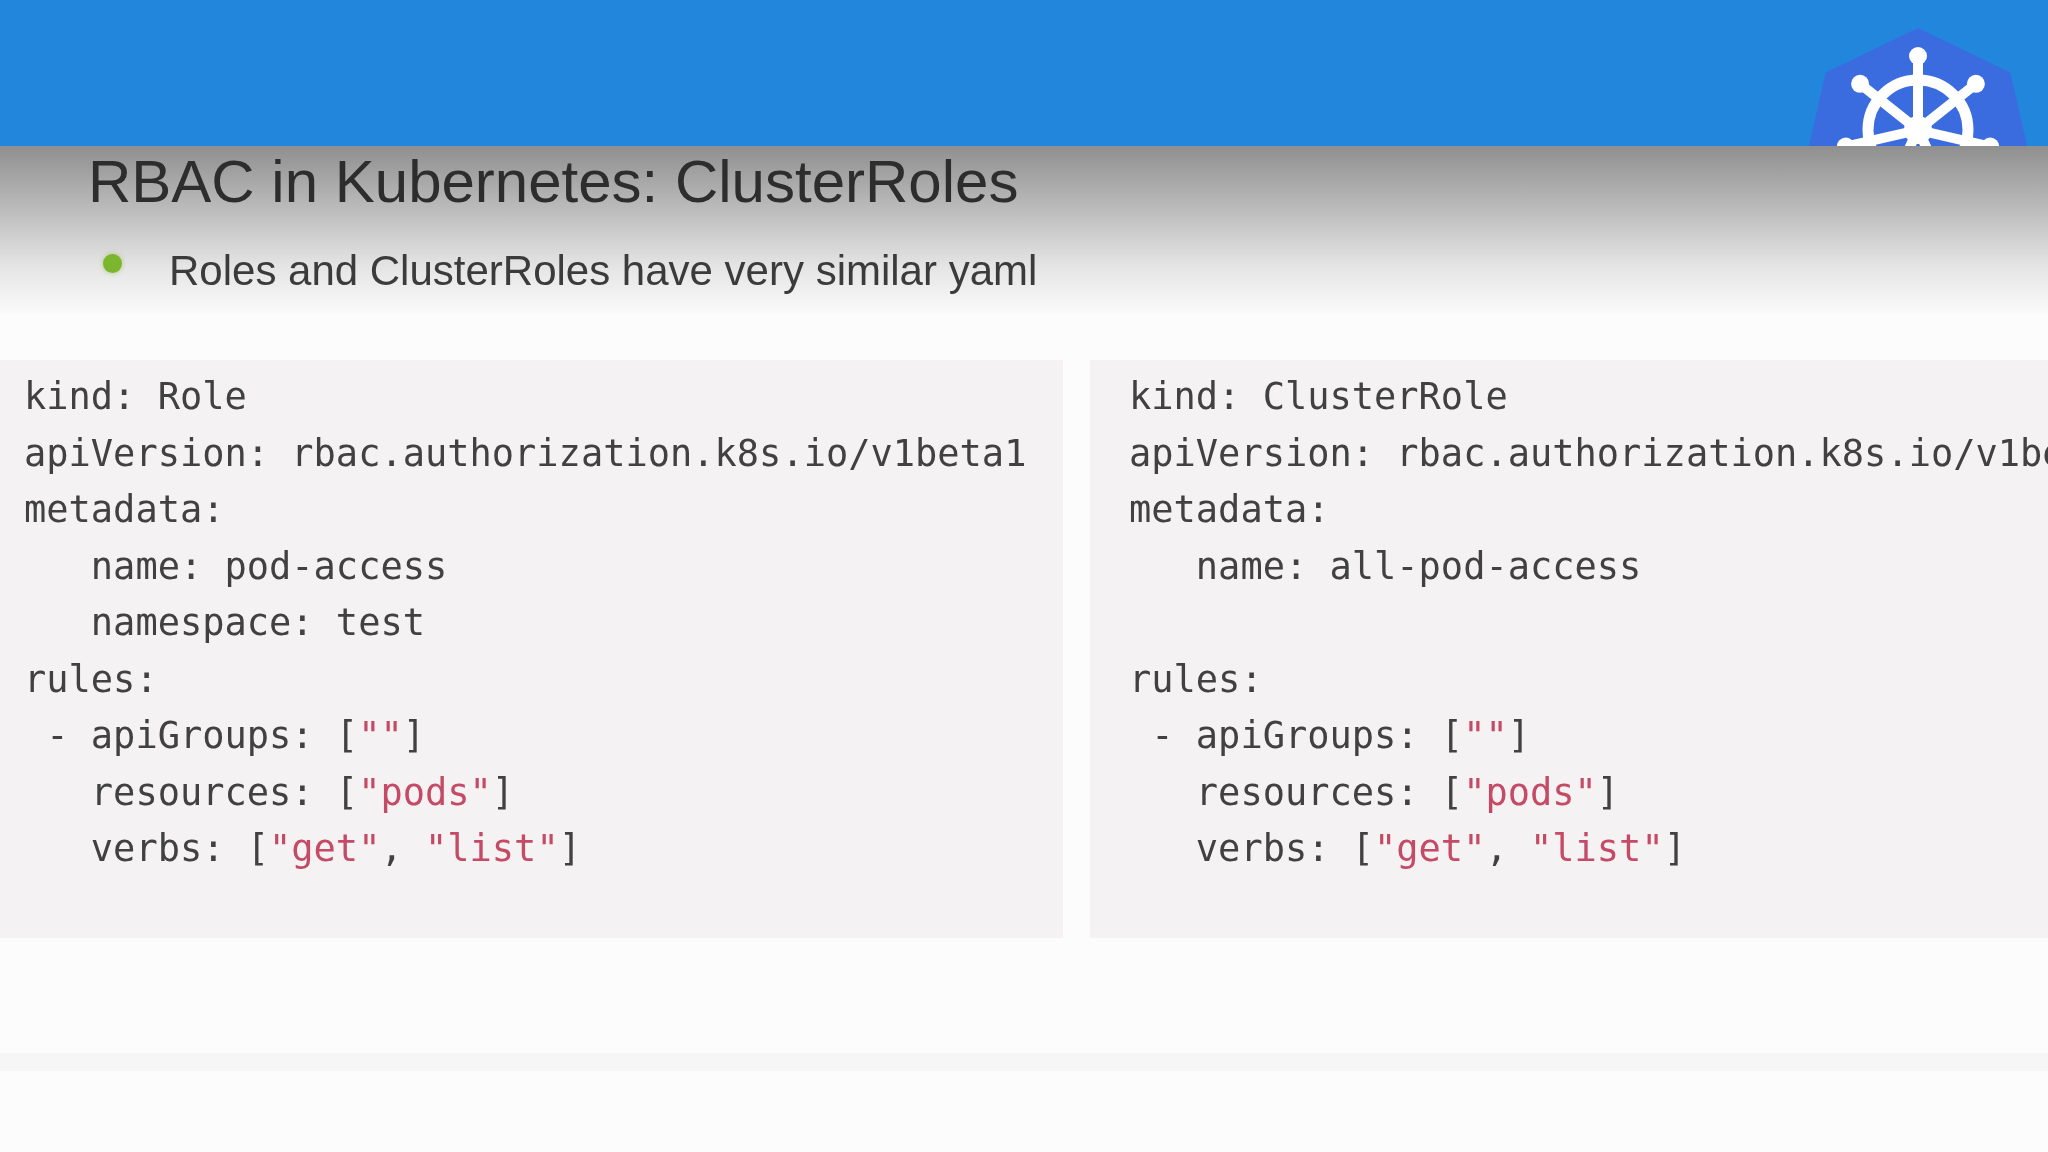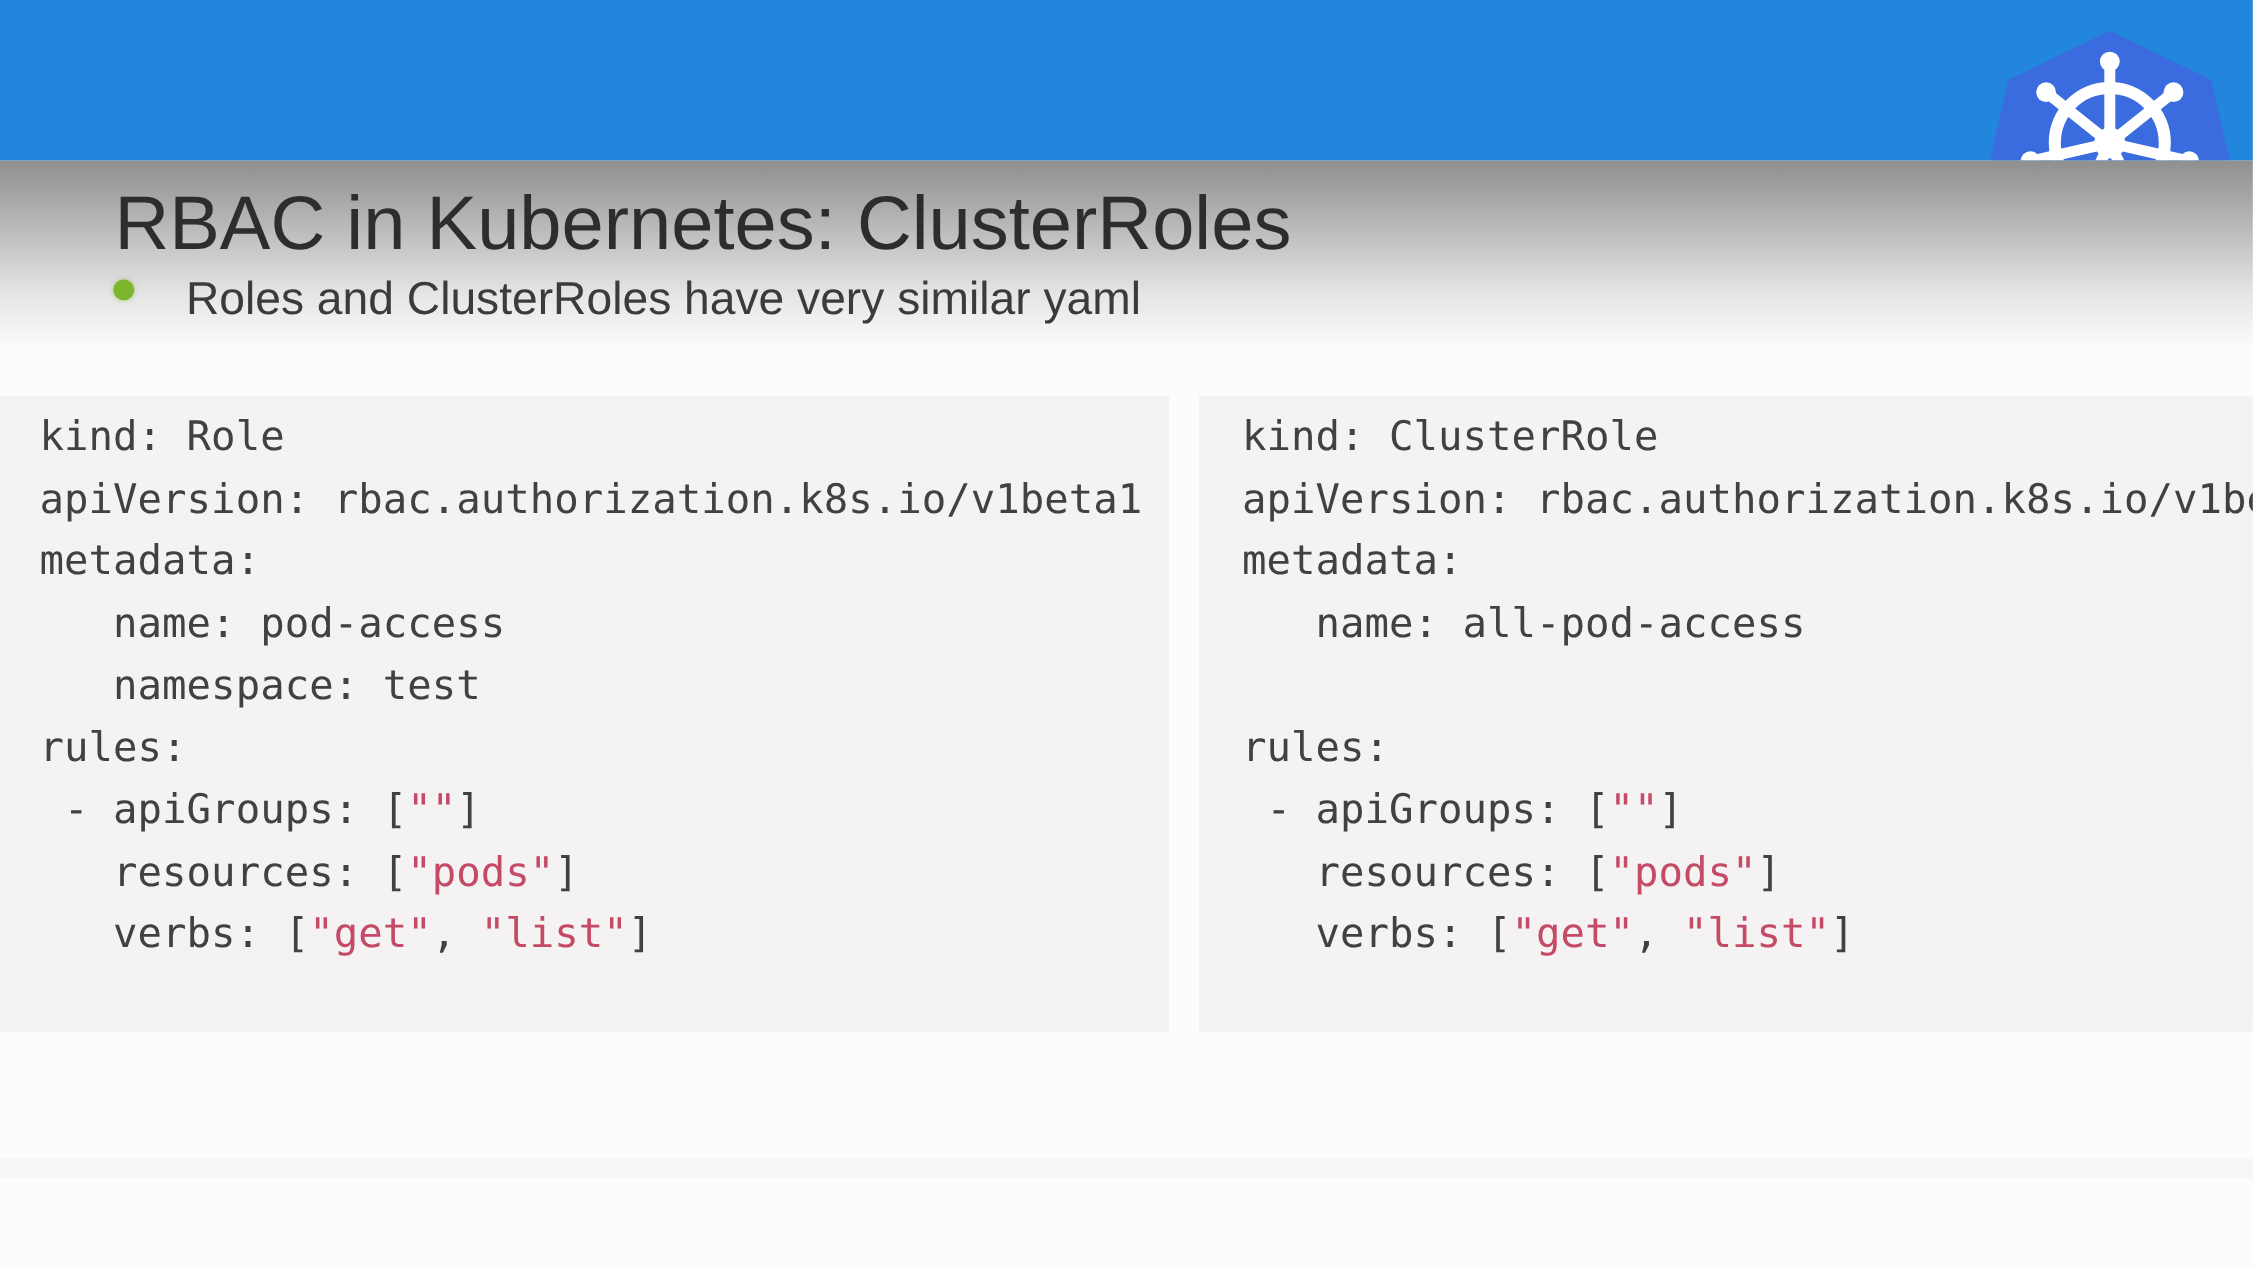--- a/index.html
+++ b/index.html
@@ -15,22 +15,22 @@
     background:#2286dd;overflow:hidden;
   }
   .k8s-logo{position:absolute;left:1796px;top:24px;}
 
   
   .title-band{
     left:0;top:146px;width:2048px;height:168px;
     background:linear-gradient(180deg,#8f8f8f 0%,#bdbcbc 38%,#e6e5e5 72%,#fbfafa 100%);
   }
   .slide-title{
-    position:absolute;left:88px;top:6px;margin:16px;
-    font-size:69px;font-weight:400;line-height:1;color:#2d2d2d;
+    position:absolute;left:88px;top:6px;margin:0;
+    font-size:60px;font-weight:400;line-height:1;color:#2d2d2d;
     letter-spacing:0px;white-space:nowrap;
   }
 
   
   .bullet-dot{
     left:103px;top:254px;width:19px;height:19px;border-radius:50%;
     background:#7cb52e;box-shadow:0 0 4px 1px rgba(124,181,46,.35);
   }
   .bullet-text{
     left:169px;top:247px;margin:0;
@@ -42,21 +42,21 @@
     top:360px;height:578px;background:#f4f2f2;overflow:hidden;
   }
   .panel-role{left:0;width:1063px;}
   .panel-clusterrole{left:1090px;width:958px;}
   .code-panel pre{
     margin:0;padding-top:9px;
     font-family:"DejaVu Sans Mono",monospace;
     font-size:37px;line-height:56.5px;color:#414141;
     white-space:pre;
   }
-  .panel-role pre{padding-left:36px;}
+  .panel-role pre{padding-left:24px;}
   .panel-clusterrole pre{padding-left:39px;}
   .code-line{height:56.5px;}
   .str{color:#c44a66;}
 
   
   .faint-band{
     left:0;top:1053px;width:2048px;height:18px;background:#f7f6f6;
   }
 </style>
 </head>

